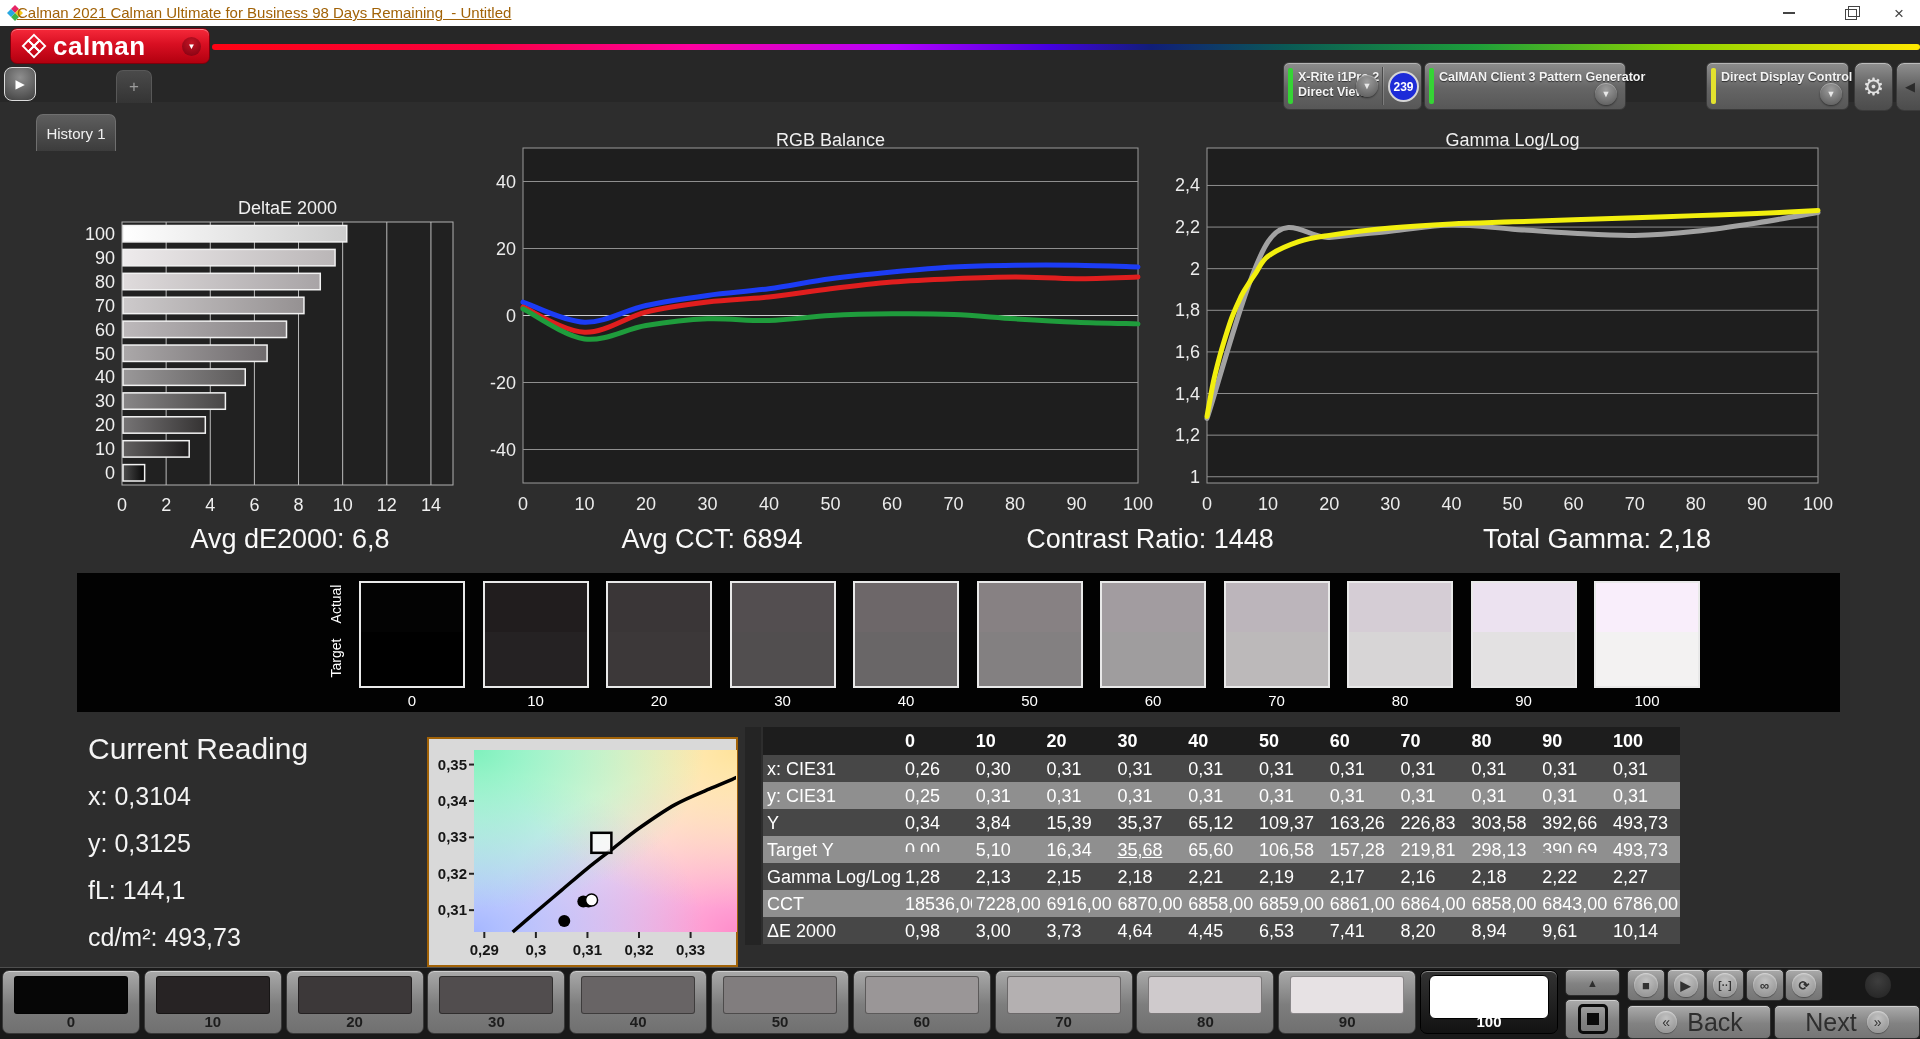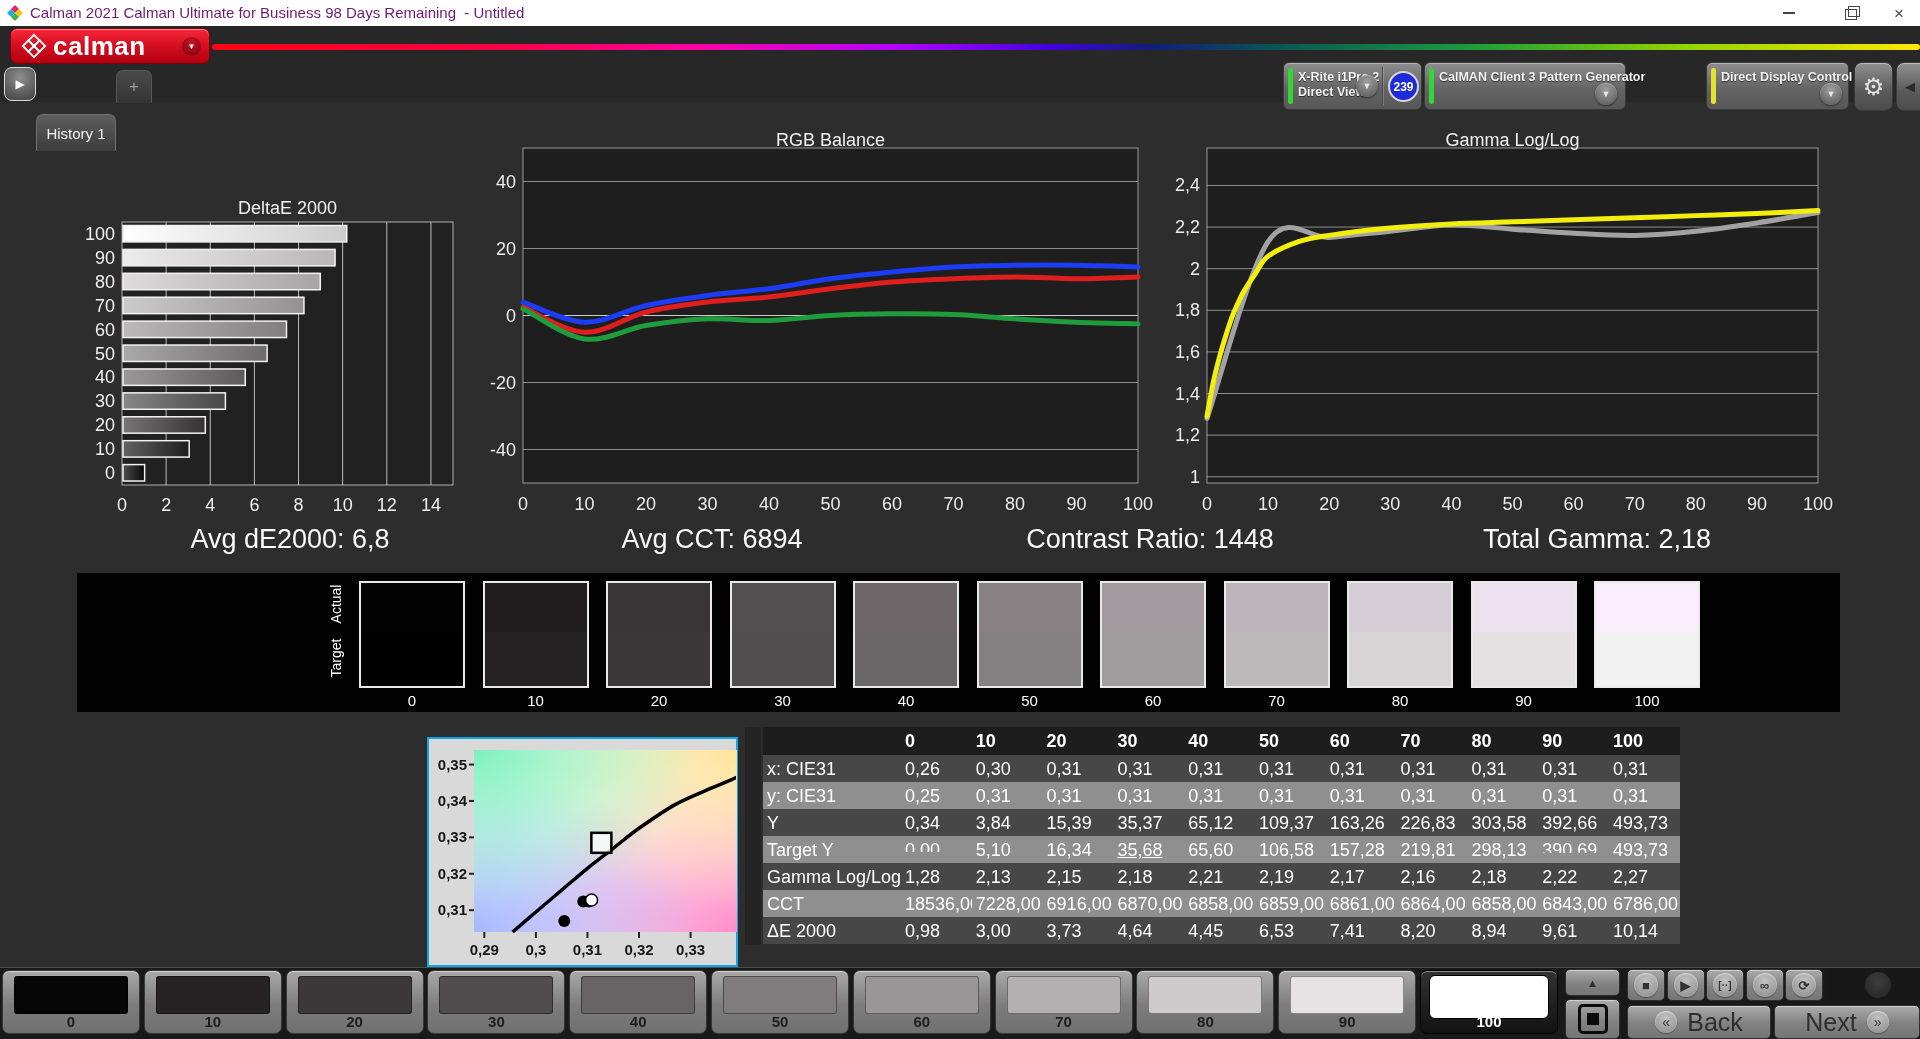--- a/index.html
+++ b/index.html
@@ -1,21 +1,21 @@
 <!DOCTYPE html>
 <html><head>
 <meta charset="utf-8">
 <style>
   html,body{margin:0;padding:0;background:#111;}
   .app{position:relative;width:1920px;height:1039px;background:#2d2d2d;overflow:hidden;
        font-family:"Liberation Sans",sans-serif;-webkit-font-smoothing:antialiased;}
   
   .titlebar{position:absolute;left:0;top:0;width:1920px;height:26px;background:#ffffff;}
   .app-icon{position:absolute;left:7px;top:5px;width:16px;height:16px;}
-  .title-text{position:absolute;left:30px;top:4px;font-size:15px;color:#701a75;white-space:pre;}
+  .title-text{position:absolute;left:17px;top:4px;font-size:15px;color:#a16207;white-space:pre;text-decoration:underline;}
   .winbtn{position:absolute;top:0;width:42px;height:26px;display:flex;align-items:center;justify-content:center;cursor:default;}
   .win-min-glyph{width:12px;height:2px;background:#444;}
   .win-restore-glyph{position:relative;width:10px;height:9px;border:1px solid #444;background:#fff;margin-top:3px;}
   .win-restore-glyph:before{content:"";position:absolute;left:2px;top:-4px;width:10px;height:9px;border:1px solid #444;}
   .win-close-glyph{font-size:17px;color:#444;line-height:1;}
   
   .topchrome{position:absolute;left:0;top:26px;width:1920px;height:76px;background:#272727;}
   .logo-btn{position:absolute;left:10px;top:28px;width:198px;height:34px;border-radius:7px;
     background:linear-gradient(180deg,#f6293a,#d80f22 45%,#b2000f);border:1px solid #7c000c;
     box-shadow:inset 0 1px 0 rgba(255,255,255,.45);display:flex;align-items:center;}
@@ -62,21 +62,21 @@
   .vlabel span{transform:rotate(-90deg);font-size:14px;color:#fff;white-space:nowrap;}
   .swatch{position:absolute;top:8px;width:106px;height:107px;border:2px solid #e9e9e9;box-sizing:border-box;}
   .swatch .half{position:absolute;left:0;width:100%;}
   .swatch-label{position:absolute;top:119px;width:106px;text-align:center;color:#fff;font-size:15px;}
   
   .current{position:absolute;left:88px;top:732px;color:#f4f4f4;}
   .current .cr-title{font-size:30px;margin-bottom:16px;}
   .current .cr-line{font-size:25px;margin-bottom:18px;}
   
   .cie-frame{position:absolute;left:427px;top:737px;width:311px;height:230px;background:#d9d9d9;
-    border:2px solid #0ea5e9;box-sizing:border-box;}
+    border:2px solid #a16207;box-sizing:border-box;}
   .cie-plot{position:absolute;left:45px;top:11px;width:263px;height:182px;
     background:
       radial-gradient(at 0% 0%,rgba(120,240,185,.95),rgba(120,240,185,0) 62%),
       radial-gradient(at 100% 0%,rgba(255,225,150,.95),rgba(255,225,150,0) 62%),
       radial-gradient(at 0% 100%,rgba(150,170,255,.85),rgba(150,170,255,0) 62%),
       radial-gradient(at 100% 100%,rgba(255,135,200,.95),rgba(255,135,200,0) 65%),
       #ffffff;}
   .cie-svg{position:absolute;left:0;top:0;}
   
   .tbl-gutter{position:absolute;left:745px;top:727px;width:16px;height:218px;background:#242424;}
@@ -397,20 +397,27 @@
         <div class="half" style="bottom: 0px; height: 52%; background: rgb(227, 225, 226);"></div>
       </div>
       <div class="swatch-label" style="left: 1393.5px;">90</div>
       <div class="swatch" style="left: 1517px;">
         <div class="half" style="top: 0px; height: 48%; background: rgb(249, 238, 251);"></div>
         <div class="half" style="bottom: 0px; height: 52%; background: rgb(243, 242, 242);"></div>
       </div>
       <div class="swatch-label" style="left: 1517px;">100</div>
     </div>
 
+  <div class="current">
+    <div class="cr-title">Current Reading</div>
+    <div class="cr-line">x: 0,3104</div>
+    <div class="cr-line">y: 0,3125</div>
+    <div class="cr-line">fL: 144,1</div>
+    <div class="cr-line">cd/m²: 493,73</div>
+  </div>
 
   <div class="cie-frame" id="cie-frame">
     <div class="cie-plot"></div>
   <svg class="cie-svg" width="307" height="226">
         <line x1="40" y1="25.560000000000016" x2="45" y2="25.560000000000016" stroke="#222" stroke-width="2"></line>
         <text x="38" y="30.560000000000016" fill="#161616" font-size="15" font-weight="bold" text-anchor="end">0,35</text>
         <line x1="40" y1="61.95999999999985" x2="45" y2="61.95999999999985" stroke="#222" stroke-width="2"></line>
         <text x="38" y="66.95999999999985" fill="#161616" font-size="15" font-weight="bold" text-anchor="end">0,34</text>
         <line x1="40" y1="98.3599999999999" x2="45" y2="98.3599999999999" stroke="#222" stroke-width="2"></line>
         <text x="38" y="103.3599999999999" fill="#161616" font-size="15" font-weight="bold" text-anchor="end">0,33</text>

